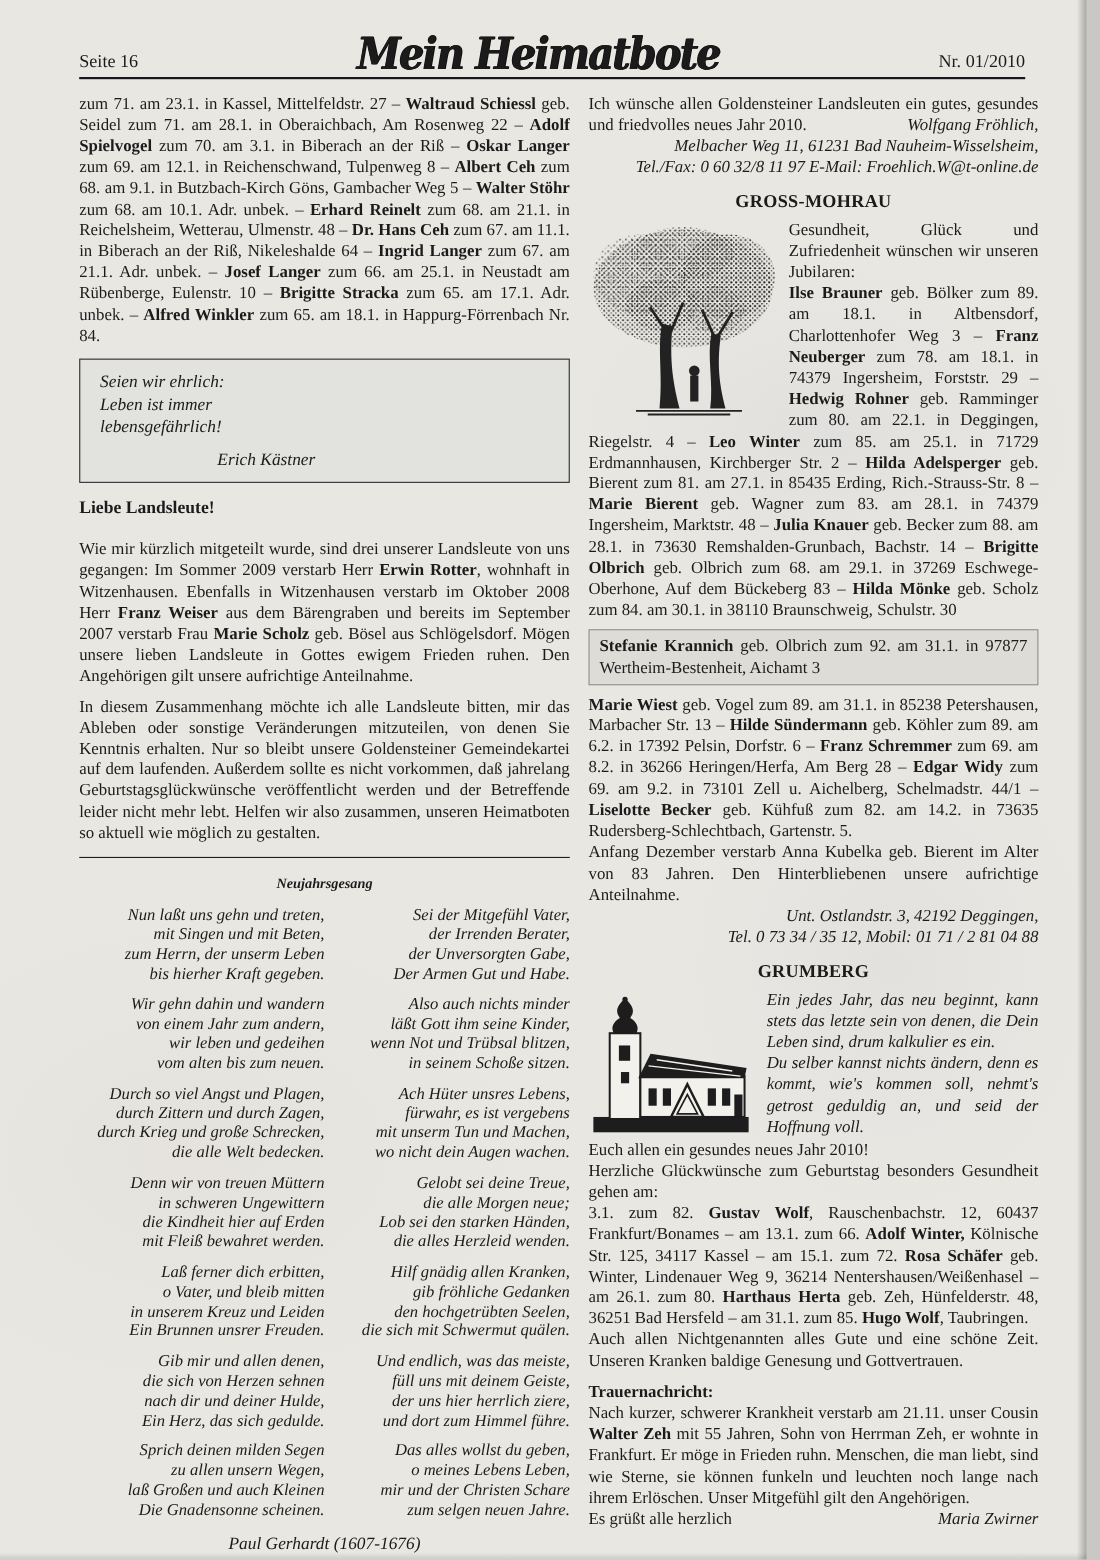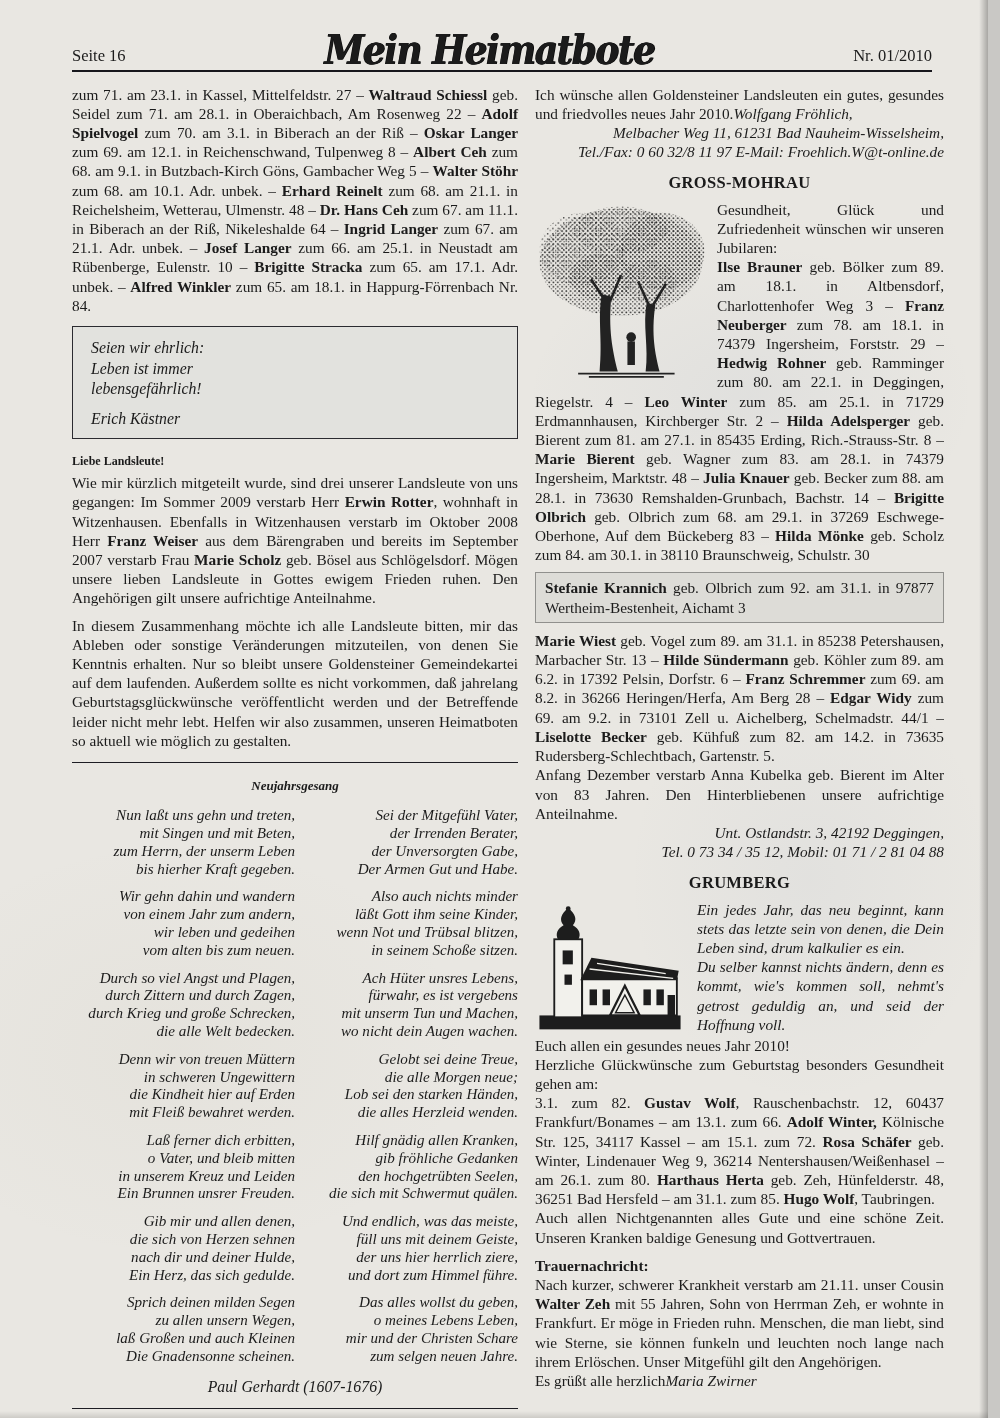--- a/index.html
+++ b/index.html
@@ -33,31 +33,31 @@
   p{margin:0;}
   .just{text-align:justify;}
   .mt8{margin-top:8px;}
   .forcejust{text-align:justify;text-align-last:justify;}
 
   .quote-box{border:1.6px solid #2b2b30;background:#e2e2de;display:flex;
     margin:11px 0 13px;padding:11px 14px 9px;font-style:italic;font-size:15.8px;line-height:20.5px;}
   .qb-left{width:52%;text-align:center;}
   .qb-title{margin-bottom:9px;}
   .qb-right{width:48%;padding-left:4px;}
-  .qb-author{text-align:left;margin-top:9px;padding-right:4px;}
-
-  .lead-head{font-weight:bold;font-size:12px;margin:2px 0 2px;}
+  .qb-author{text-align:right;margin-top:9px;padding-right:4px;}
+
+  .lead-head{font-weight:bold;font-size:16px;margin:2px 0 19px;}
   .hrule{border-top:1.6px solid #1d1d23;margin-top:12px;}
   .poem-title{text-align:center;font-weight:bold;font-style:italic;font-size:13px;margin:13px 0 12px;}
   .poem-cols{display:flex;font-style:italic;font-size:15.1px;line-height:17.8px;}
   .poem-col{width:50%;text-align:right;}
   .stanza{margin-bottom:10px;}
   .poem-author{text-align:center;font-style:italic;font-size:15.8px;margin:1px 0 10px;}
 
-  .introrow,.row-between{display:flex;}
+  .introrow,.row-between{display:flex;justify-content:space-between;}
   .sig{text-align:right;font-style:italic;}
   .section-heading{text-align:center;font-weight:bold;font-size:16.5px;letter-spacing:0.3px;margin:12px 0 7px;}
   .tree-fig{float:left;width:172px;height:180px;margin:0 10px 2px 0;}
   .church-fig{float:left;width:150px;height:130px;margin:4px 12px 2px 0;}
   .shaded-box{clear:both;border:1px solid #90908d;background:#dddcd7;padding:5px 9px;margin:8px 0;}
   .ital{font-style:italic;}
   .clear{clear:left;}
   .trauer-head{font-weight:bold;margin-top:9px;}
 </style>
 </head>

